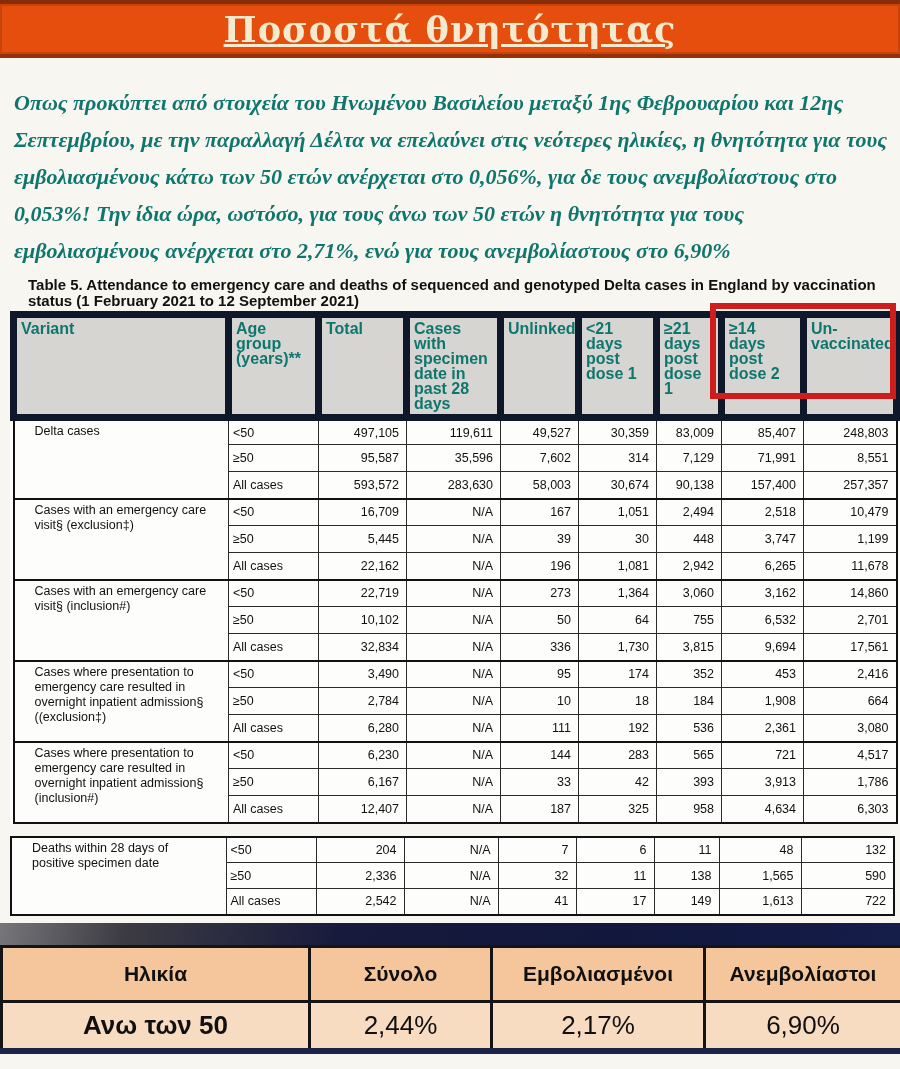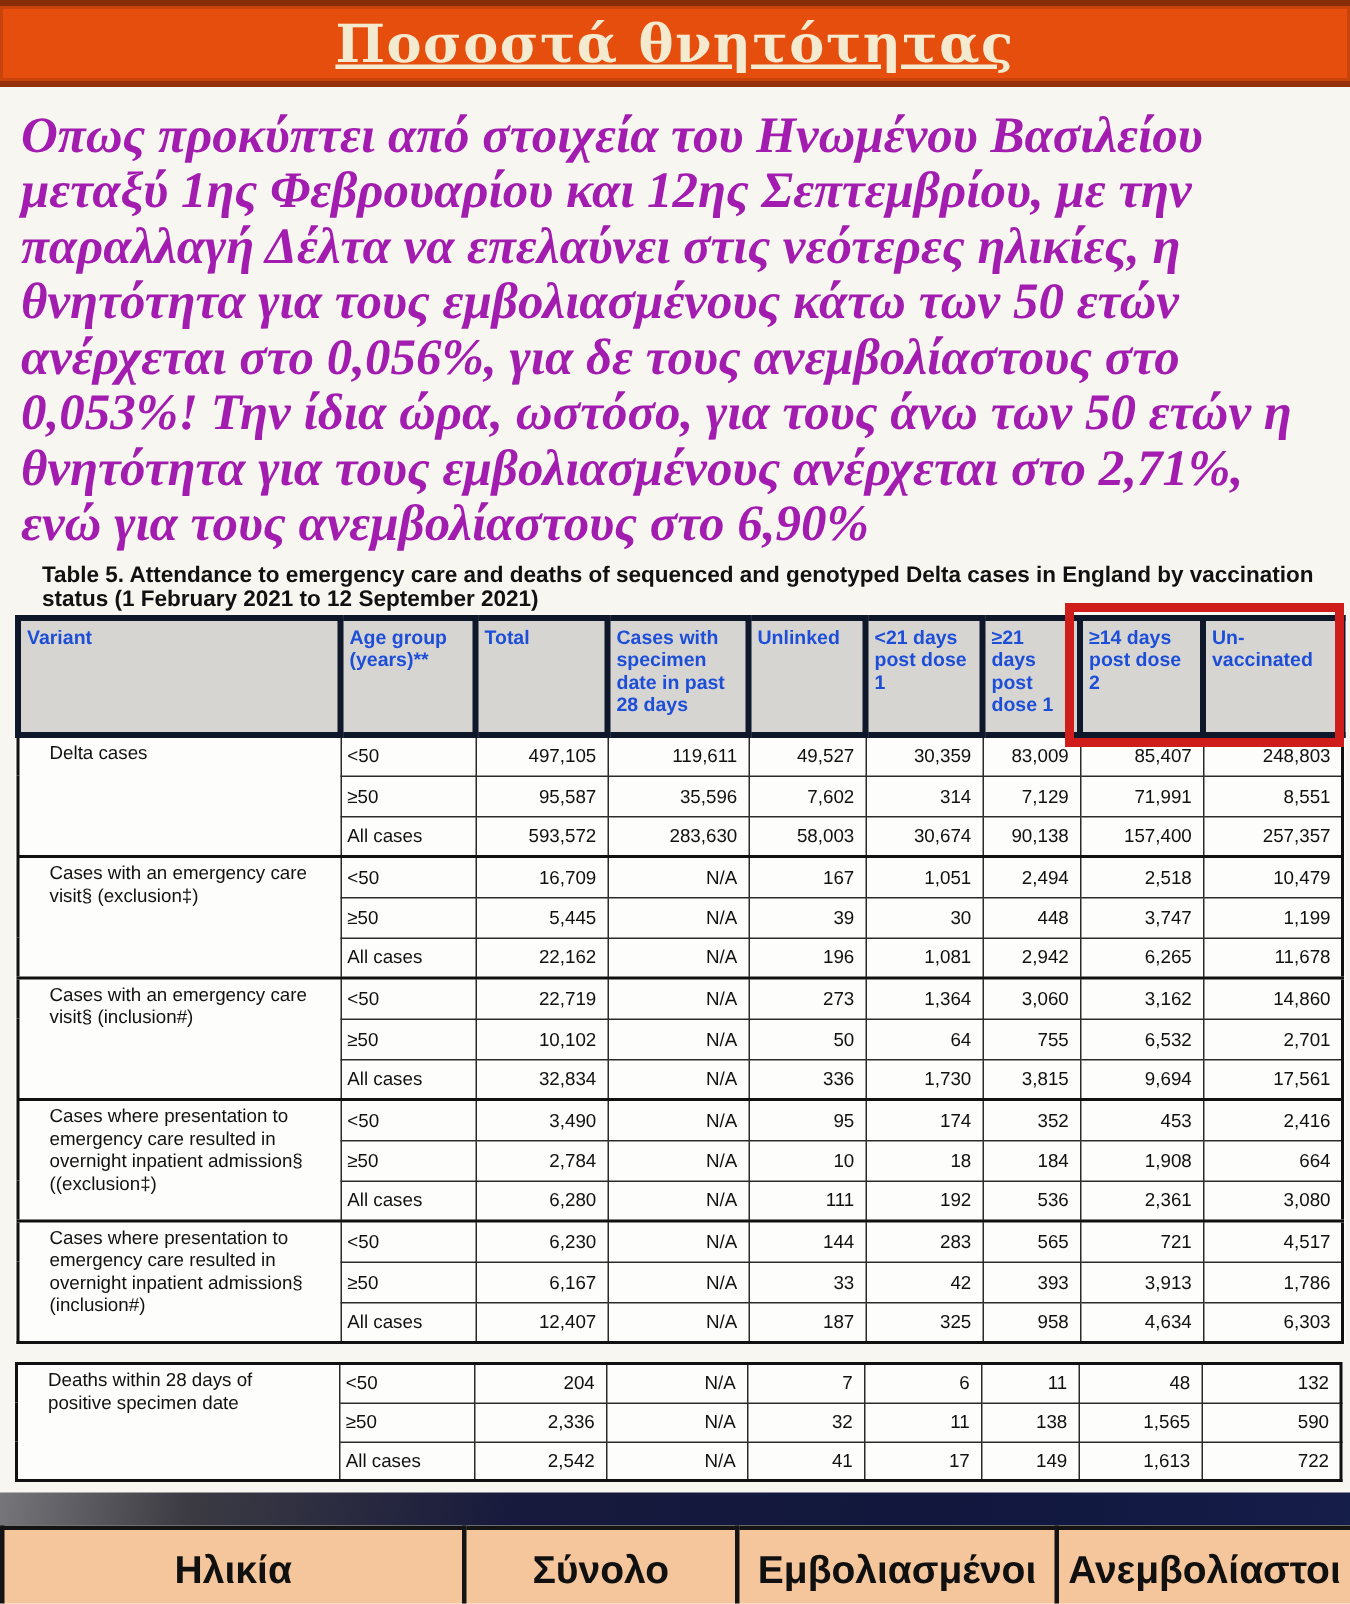--- a/index.html
+++ b/index.html
@@ -14,38 +14,38 @@
     border-top:4px solid #42160394;border-bottom:4px solid #5a1e0594;
     box-shadow:inset 0 0 0 2px #c8440c;
     display:flex;align-items:center;justify-content:center;
   }
   .banner .title{
     font-family:"DejaVu Serif","Liberation Serif",serif;
     font-weight:bold;font-size:35px;color:#f3ead0;letter-spacing:1px;text-decoration:underline;
   }
   
   .intro{
-    padding:14px 12px 6px 14px;
+    padding:26px 12px 6px 14px;
     font-family:"Liberation Serif","DejaVu Serif",serif;
     font-style:italic;font-weight:bold;
-    font-size:34px;line-height:37px;color:#a21caf;
+    font-size:22px;line-height:37px;color:#0f766e;
   }
   
   .t5-title{
     margin:2px 12px 3px 28px;
     font-size:15px;font-weight:bold;color:#111;line-height:15.5px;
   }
   .t5wrap{position:relative;margin-left:10px;width:883px;}
   table.t5{
     width:883px;table-layout:fixed;border-collapse:collapse;
     background:#fdfdfb;
   }
   table.t5 th{
-    background:#d6d5d2;font-size:13px;font-weight:bold;text-align:left;
-    vertical-align:top;padding:3px 4px;border:4px solid #0f172a;line-height:15px;color:#1d4ed8;
+    background:#d6d5d2;font-size:16px;font-weight:bold;text-align:left;
+    vertical-align:top;padding:3px 4px;border:7px solid #0f172a;line-height:15px;color:#0f766e;
   }
   table.t5 thead tr{height:78px;}
   table.t5 tbody{border-top:2px solid #111;}
   table.t5 td{
     border:1px solid #2a2a2a;font-size:12.5px;color:#111;
     text-align:right;padding:2px 7px 2px 4px;line-height:14px;
   }
   table.t5 tbody tr{height:27px;}
   table.t5 td.variant{text-align:left;vertical-align:top;padding:3px 20px;line-height:15px;}
   table.t5 td.age{text-align:left;}
@@ -61,21 +61,21 @@
   .navy-band{
     margin-top:7px;height:22px;width:900px;
     background:linear-gradient(100deg,#77767a 0%,#3c3b43 14%,#171a3c 38%,#11173d 70%,#151d49 100%);
   }
   
   table.sum{
     width:900px;table-layout:fixed;border-collapse:collapse;
     border-bottom:6px solid #1b2347;background:#fdf8f1;
   }
   table.sum th{
-    background:#f5c69c;font-size:26px;font-weight:bold;color:#101010;
+    background:#f5c69c;font-size:21px;font-weight:bold;color:#101010;
     height:50px;border:3px solid #141414;text-align:center;
   }
   table.sum td{
     font-size:26px;text-align:center;color:#101010;
     height:43px;border:3px solid #141414;
   }
   table.sum td.label{font-weight:bold;}
   table.sum tr.row-b td{background:#f8dcc2;}
 </style>
 </head>

